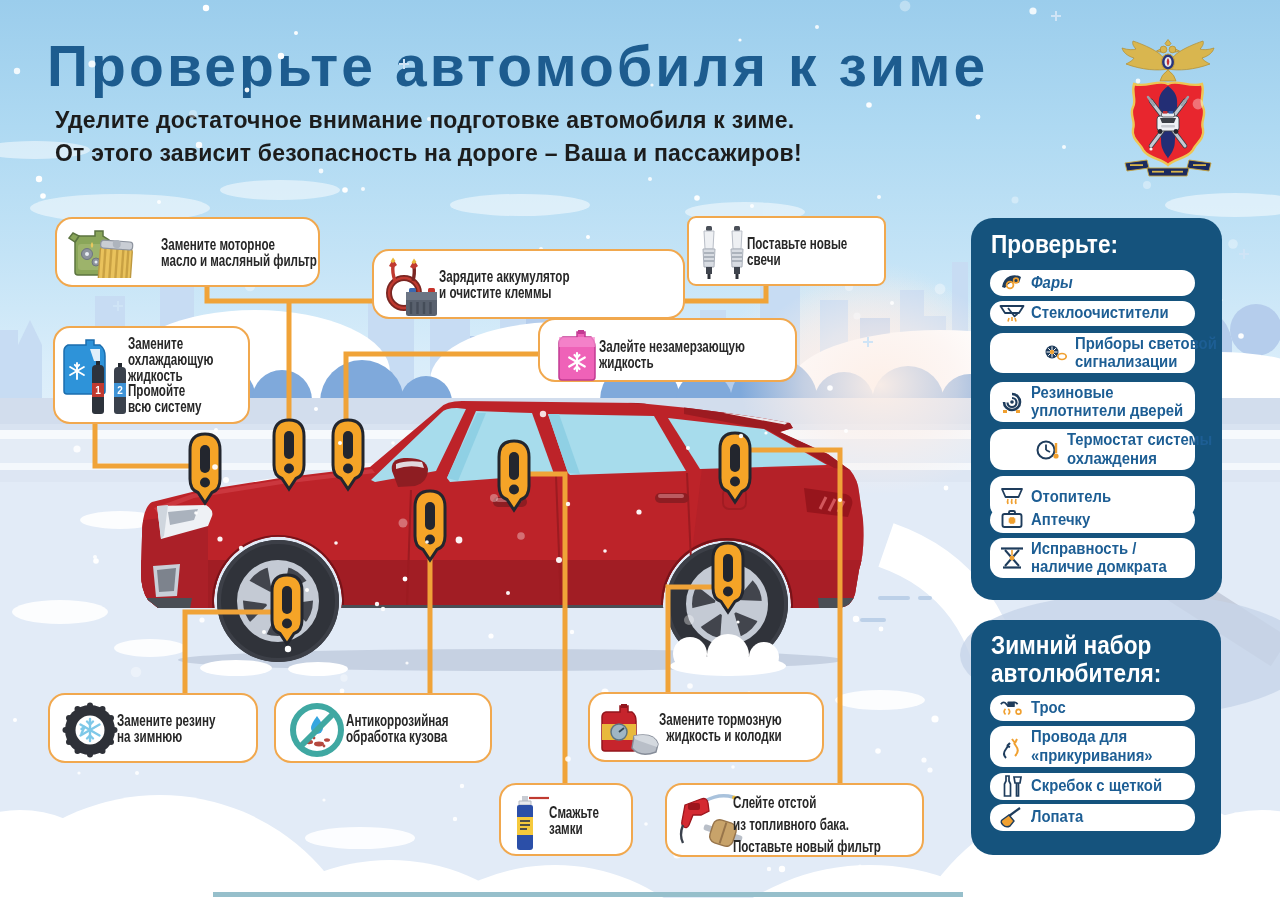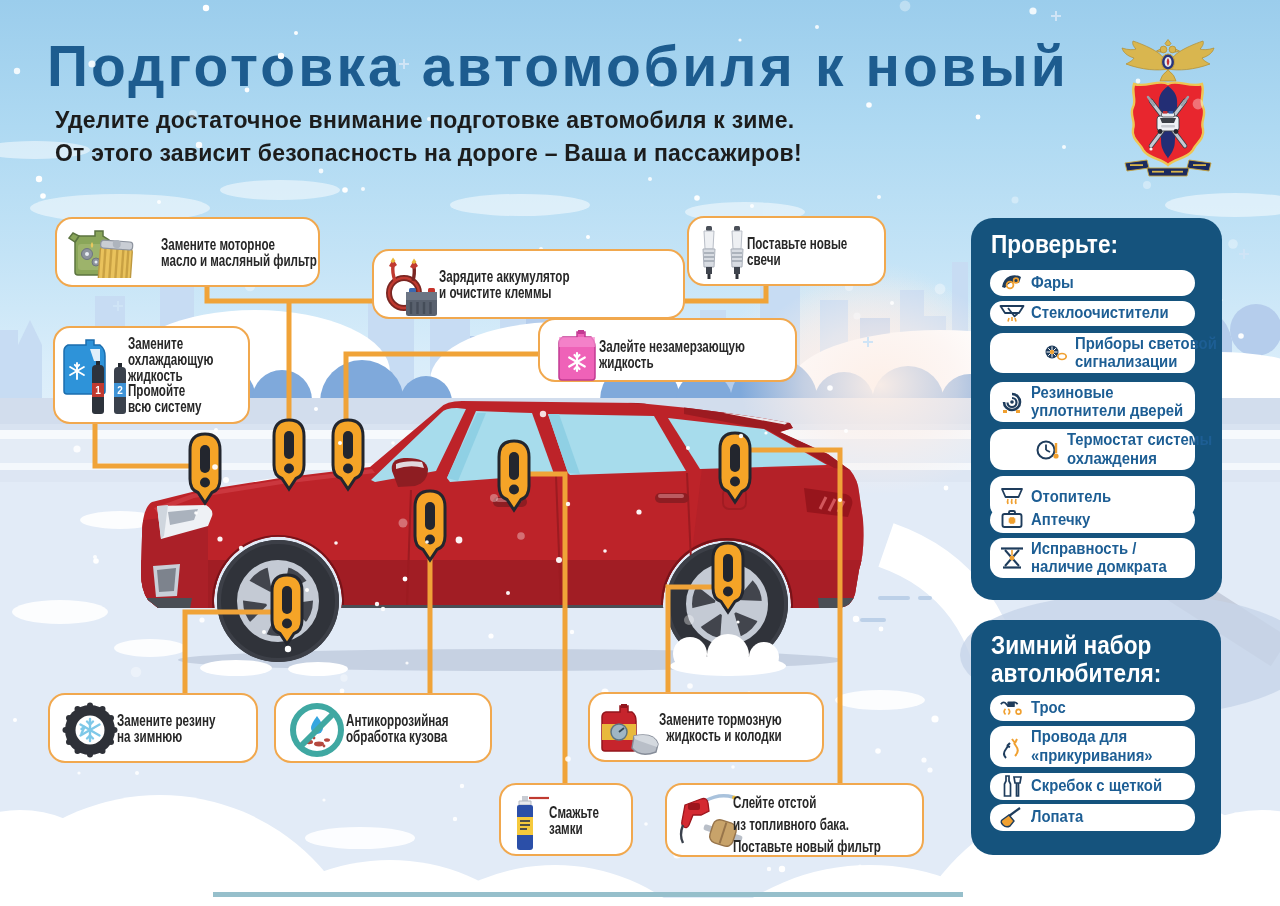--- a/index.html
+++ b/index.html
@@ -148,21 +148,21 @@
       <circle cx="390" cy="1060" r="200"></circle>
       <circle cx="870" cy="1090" r="225"></circle>
       <circle cx="1120" cy="1020" r="230"></circle>
       <circle cx="1262" cy="950" r="140"></circle>
       <rect x="0" y="898" width="1280" height="8"></rect>
     </g>
 
     <rect x="213" y="892" width="750" height="5" fill="#96bfcb"></rect>
   </svg>
 
-  <div class="abs" style="left:47px;top:33px;width:1010px;color:#1d5c8f;font-size:57px;font-weight:800;letter-spacing:3.1px;white-space:nowrap;">Подготовка автомобиля к новый</div>
+  <div class="abs" style="left:47px;top:33px;width:1010px;color:#1d5c8f;font-size:57px;font-weight:800;letter-spacing:3.1px;white-space:nowrap;">Проверьте автомобиля к зиме</div>
   <div class="abs" style="left:55px;top:104px;width:840px;color:#1c1c1c;font-size:23px;font-weight:600;line-height:1.44;letter-spacing:0.2px;">Уделите достаточное внимание подготовке автомобиля к зиме.<br>От этого зависит безопасность на дороге – Ваша и пассажиров!</div>
 
   <svg class="abs" id="emblem" width="100" height="145" viewBox="0 0 100 145" style="left:1118px;top:38px">
 
     <g fill="#d9b64f" stroke="#b08c30" stroke-width="0.7" stroke-linejoin="round">
       <path d="M 50,31 C 40,33 24,32 8,26 C 12,24 15,22 16,20 C 9,18 5,14 4,10 C 10,12 15,12 18,11 C 15,8 14,5 15,3 C 24,6 33,10 39,14 C 45,18 48,23 50,27 Z"></path>
       <path d="M 50,31 C 60,33 76,32 92,26 C 88,24 85,22 84,20 C 91,18 95,14 96,10 C 90,12 85,12 82,11 C 85,8 86,5 85,3 C 76,6 67,10 61,14 C 55,18 52,23 50,27 Z"></path>
       <path d="M 50,32 Q 43,37 42,43 L 58,43 Q 57,37 50,32 Z"></path>
       <circle cx="45.5" cy="11.5" r="3.4"></circle>
       <circle cx="54.5" cy="11.5" r="3.4"></circle>
@@ -615,21 +615,21 @@
       <g stroke="#454d59" stroke-width="2.4">
           <line x1="29" y1="46" x2="29" y2="58"></line>
           <line x1="35.5" y1="46" x2="35.5" y2="58"></line>
           <line x1="42" y1="46" x2="42" y2="58"></line>
           <line x1="48.5" y1="46" x2="48.5" y2="58"></line>
         </g>
     </svg>
     <div class="txt" style="position:absolute;left:65px;top:17px;">Зарядите аккумулятор<br>и очистите клеммы</div>
   </div>
 
-  <div class="box" style="left:687px;top:216px;width:199px;height:70px;">
+  <div class="box" style="left:687px;top:216px;width:199px;height:70px;border-radius:9px;">
     <svg style="position:absolute;left:11px;top:7px;" width="52" height="56" viewBox="0 0 52 56">
       <g>
         <rect x="6" y="1" width="6" height="5" rx="1.5" fill="#4a4f58"></rect>
         <path d="M4 6 L14 6 L13 24 L5 24 Z" fill="#eef0f3" stroke="#b9bec7" stroke-width="1"></path>
         <path d="M3 24 L15 24 L14 42 L4 42 Z" fill="#d8dce2" stroke="#aab0ba"></path>
         <g stroke="#9aa1ac" stroke-width="1.4">
             <line x1="4" y1="28" x2="14" y2="28"></line>
             <line x1="4" y1="32" x2="14" y2="32"></line>
             <line x1="4" y1="36" x2="14" y2="36"></line>
           </g>
@@ -789,21 +789,21 @@
         <rect x="56" y="39" width="12" height="6" rx="2" fill="#b9bfc8"></rect>
         <rect x="36" y="30" width="24" height="24" rx="7" fill="#c8a36a" stroke="#97744a" stroke-width="1.4"></rect>
         <line x1="48" y1="31" x2="48" y2="53" stroke="#97744a" stroke-width="2"></line>
       </g>
     </svg>
     <div class="txt" style="position:absolute;left:66px;top:6px;line-height:22px;">Слейте отстой<br>из топливного бака.<br>Поставьте новый фильтр</div>
   </div>
 
   <div class="panel" style="left:971px;top:218px;width:251px;height:382px;">
     <h2 style="position:absolute;left:20px;top:13px;">Проверьте:</h2>
-    <div class="prow" style="left:19px;top:52px;width:205px;height:26px;">
+    <div class="prow" style="left:19px;top:52px;width:205px;height:26px;font-style:italic;">
       <span style="margin-left:9px;width:26px;flex:none;display:flex;justify-content:center;">
         <svg width="24" height="20" viewBox="0 0 24 20">
             <path d="M2 14 Q3 6 10 3 Q16 1 21 4 L19 10 Q14 8 10 10 Q6 12 5 15 Z" fill="#1e3c5c"></path>
             <circle cx="10" cy="12" r="3.4" fill="none" stroke="#f0a030" stroke-width="1.8"></circle>
             <circle cx="16" cy="7.5" r="2.4" fill="none" stroke="#f0a030" stroke-width="1.6"></circle>
           </svg>
       </span>
       <span class="ptxt" style="margin-left:6px;">Фары</span>
     </div>
     <div class="prow" style="left:19px;top:83px;width:205px;height:25px;">

